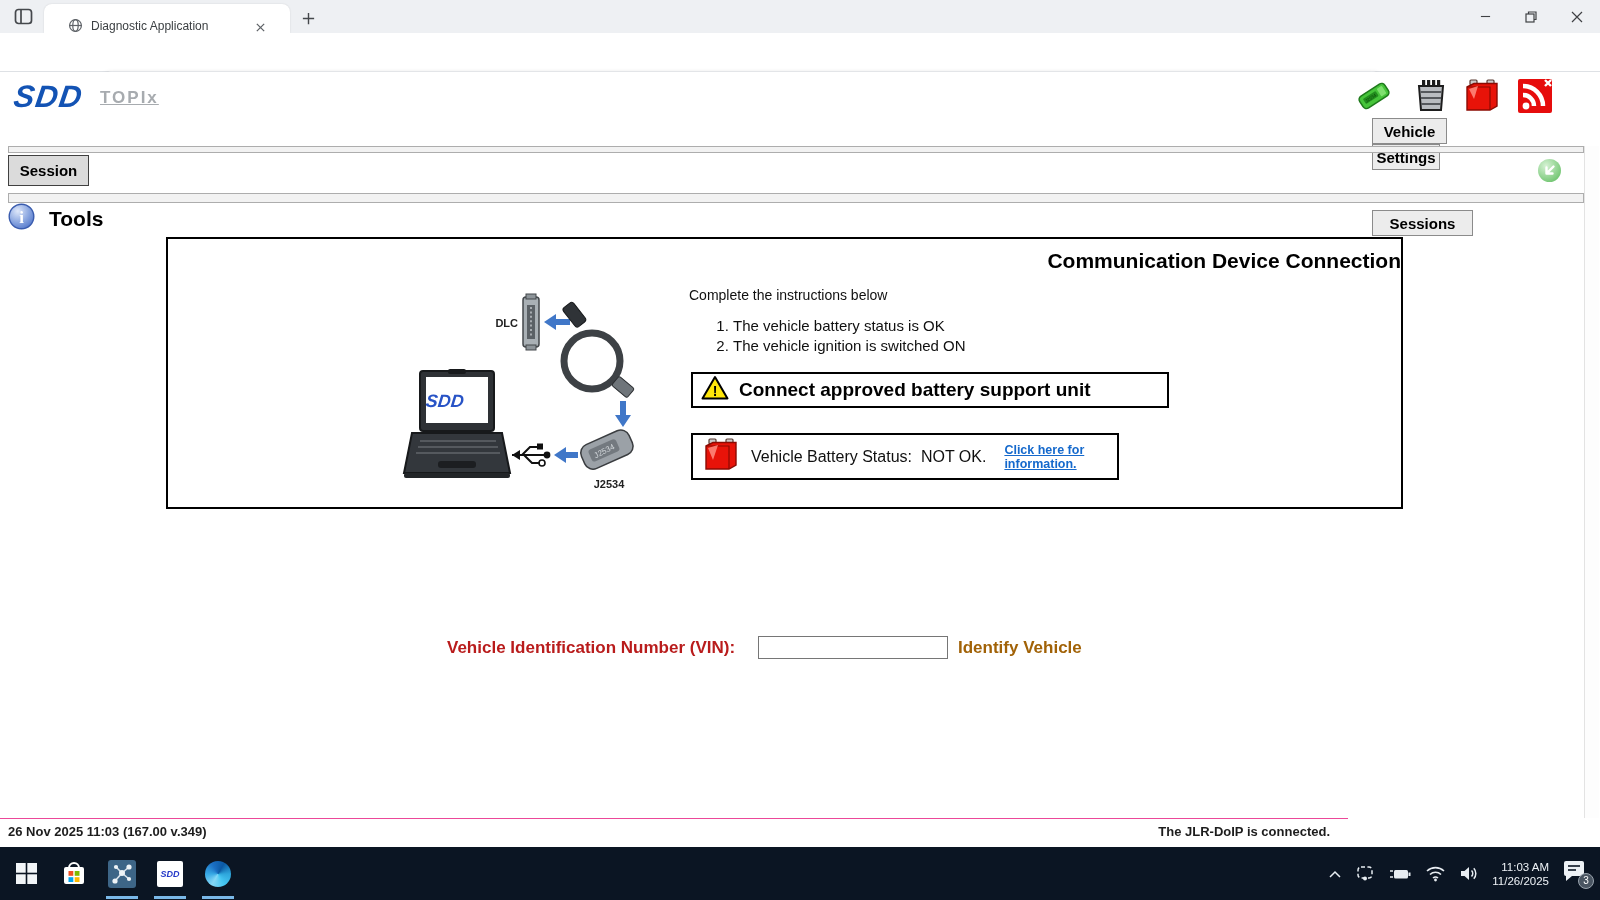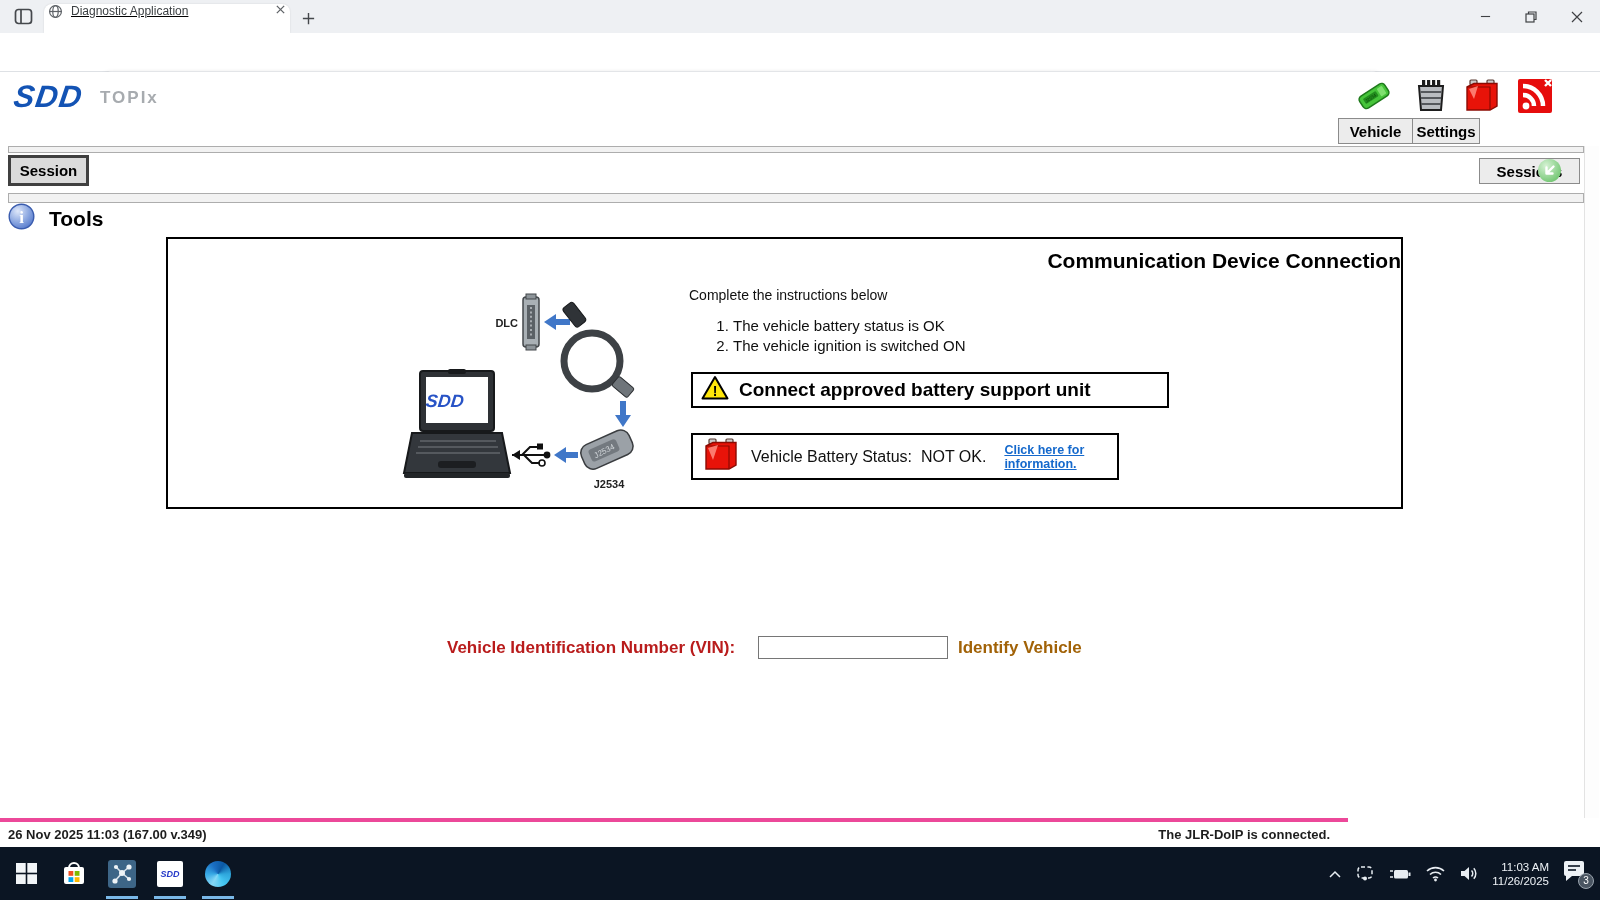--- a/index.html
+++ b/index.html
@@ -4,22 +4,22 @@
 <style>
   * { margin:0; padding:0; box-sizing:border-box; }
   html,body { width:1600px; height:900px; overflow:hidden; }
   body { font-family:"Liberation Sans", sans-serif; background:#fff; }
   .screen { position:relative; width:1600px; height:900px; background:#fff; }
 
   
   .titlebar { position:absolute; left:0; top:0; width:1600px; height:33px; background:#eef0f3; }
   .ws-icon { position:absolute; left:14px; top:7px; width:19px; height:19px; cursor:pointer; }
   .tab { position:absolute; left:44px; top:4px; width:246px; height:29px; background:#fff;
-         border-radius:8px 8px 0 0; display:flex; align-items:flex-start; padding:0 4px; gap:8px;
-         box-shadow:0 0 2px rgba(0,0,0,.12);text-decoration:underline; }
+         border-radius:8px 8px 0 0; display:flex; align-items:flex-end; padding:0 24px; gap:8px;
+         box-shadow:0 0 2px rgba(0,0,0,.12); }
   .tab-title { flex:1; font-size:12px; color:#3c4043; white-space:nowrap; overflow:hidden; text-overflow:ellipsis; }
   .icon-btn { display:flex; align-items:center; justify-content:center; }
   .newtab { position:absolute; left:298px; top:8px; width:20px; height:20px; }
   .wincontrols { position:absolute; right:0; top:0; height:33px; display:flex; }
   .winbtn { width:46px; height:33px; display:flex; align-items:center; justify-content:center; }
 
   
   .toolbar { position:absolute; left:0; top:33px; width:1600px; height:39px; background:#fff;
              border-bottom:1px solid #dee1e5; }
   .nav-ic { position:absolute; top:42px; }
@@ -28,33 +28,33 @@
           display:flex; align-items:center; padding:0 12px; gap:10px; }
   .url { font-size:14px; white-space:nowrap; }
   .url .host { color:#15171a; font-weight:600; }
   .url .path { color:#6f7378; }
   .pill-spacer { flex:1; }
 
   
   .app { position:absolute; left:0; top:72px; width:1600px; height:775px; background:#fff; }
   .sdd-logo { position:absolute; left:14px; top:7px; font-size:31px; font-weight:800; font-style:italic;
               color:#1353b4; transform:skewX(-8deg); letter-spacing:1px; }
-  .brand { position:absolute; left:100px; top:16px; font-size:17px; font-weight:bold; color:#a7abaf; letter-spacing:2px; }
+  .brand { position:absolute; left:100px; top:16px; font-size:17px; font-weight:bold; color:#a7abaf; letter-spacing:2px;text-decoration:underline; }
   .hdr-ic { position:absolute; top:5px; }
-  .navbtns { position:absolute; left:1339px; top:46px; display:flex; }
+  .navbtns { position:absolute; left:1373px; top:46px; display:flex;flex-direction:column; }
   .navbtn { height:26px; background:#ececec; border:1px solid #8b8b8b; font-weight:bold; font-size:15px;
             color:#000; display:flex; align-items:center; justify-content:center; margin-left:-1px; cursor:pointer;
             font-family:"Liberation Sans", sans-serif; }
   .navbtn.w1{ width:75px; } .navbtn.w2{ width:68px; } .navbtn.w3{ width:101px;margin-top:40px; }
 
   .strip { position:absolute; left:8px; width:1576px; background:#f2f2f2; border:1px solid #adadad; }
   .strip1 { top:74px; height:7px; }
   .strip2 { top:121px; height:10px; }
   .session-tab { position:absolute; left:8px; top:83px; width:81px; height:31px; background:#dbdbdb;
-                 border:3px solid #404040; font-weight:bold; font-size:15px; color:#000;
+                 border:1px solid #404040; font-weight:bold; font-size:15px; color:#000;
                  display:flex; align-items:center; justify-content:center; cursor:pointer; }
   .collapse-circle { position:absolute; left:1537px; top:86px; width:25px; height:25px; cursor:pointer; }
   .scroll-edge { position:absolute; left:1584px; top:74px; height:672px; width:15px;
                  border-left:1px solid #e3e3e3; background:#fdfdfd; }
 
   .tools-row { position:absolute; left:8px; top:131px; display:flex; align-items:center; gap:14px; }
   .tools-title { font-size:21px; font-weight:bold; color:#000; }
 
   
   .panel { position:absolute; left:166px; top:165px; width:1237px; height:272px; border:2px solid #000; background:#fff; }
@@ -74,21 +74,21 @@
 
   
   .vin-heading { position:absolute; left:753px; top:522px; width:200px; text-align:center;
                  font-size:25px; font-weight:bold; color:#828282; }
   .vin-label { position:absolute; left:447px; top:566px; font-size:17px; font-weight:bold; color:#b91c1c; }
   .vin-input { position:absolute; left:758px; top:564px; width:190px; height:23px; border:1px solid #767676;
                font-size:14px; padding:0 4px; font-family:"Liberation Sans", sans-serif; }
   .vin-action { position:absolute; left:958px; top:566px; font-size:17px; font-weight:bold; color:#a16207; cursor:pointer; }
 
   
-  .statusbar { position:absolute; left:0; top:746px; width:1348px; height:29px; border-top:4px solid #ec4899; }
+  .statusbar { position:absolute; left:0; top:746px; width:1348px; height:29px; border-top:1px solid #ec4899; }
   .status-left { position:absolute; left:8px; top:5px; font-size:13px; font-weight:bold; color:#1d1d1d; }
   .status-right { position:absolute; right:18px; top:5px; font-size:13px; font-weight:bold; color:#1d1d1d; }
 
   
   .taskbar { position:absolute; left:0; top:847px; width:1600px; height:53px; background:#0b1523; }
   .tb-left { position:absolute; left:2px; top:0; height:53px; display:flex; }
   .tb-cell { width:48px; height:53px; display:flex; align-items:center; justify-content:center; position:relative; cursor:pointer; }
   .tb-cell.open::after { content:""; position:absolute; left:8px; bottom:1px; width:32px; height:3px; background:#7ab8e8; }
   .sdd-tile { width:26px; height:26px; background:#fff; border-radius:2px; display:flex; align-items:center; justify-content:center;
               font-size:9px; font-weight:800; font-style:italic; color:#2438c8; }

